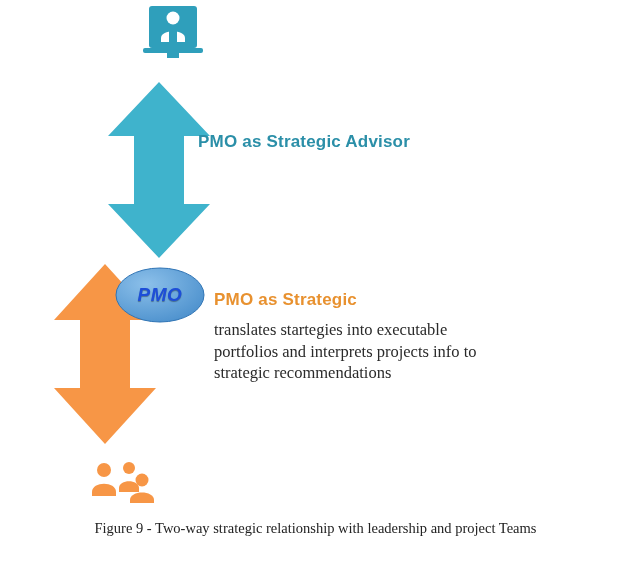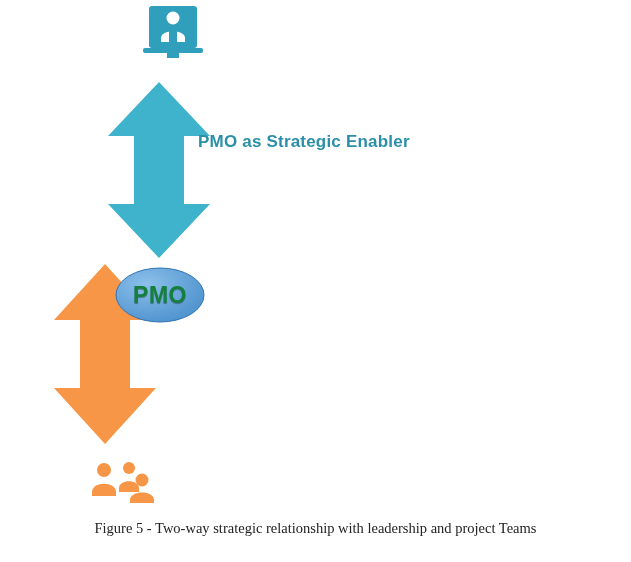--- a/index.html
+++ b/index.html
@@ -66,24 +66,25 @@
     position: absolute;
     left: 114px;
     top: 266px;
     width: 92px;
     height: 58px;
     display: flex;
     align-items: center;
     justify-content: center;
     font-family: "Liberation Sans", sans-serif;
     font-weight: bold;
-    font-size: 23px;
-    color: #15803d;
+    font-size: 19px;
+    color: #1d4ed8;
     letter-spacing: 0.5px;
     text-shadow: 0 1px 1px rgba(0,0,0,0.35);
+    font-style: italic;
   }
 
   
   .block-advisor {
     position: absolute;
     left: 198px;
     top: 132px;
     width: 280px;
   }
   .block-advisor .heading {
@@ -172,32 +173,34 @@
           <stop offset="0%" stop-color="#8cc0ea"></stop>
           <stop offset="100%" stop-color="#4a8fcc"></stop>
         </radialGradient>
       </defs>
       <ellipse cx="46" cy="29" rx="44" ry="27" fill="url(#pmoGrad)" stroke="#2f74b5" stroke-width="1"></ellipse>
     </svg>
   </div>
   <div class="pmo-label">PMO</div>
 
   <div class="block-advisor">
-    <p class="heading">PMO as Strategic Enabler</p>
+    <p class="heading">PMO as Strategic Advisor</p>
   </div>
 
   <div class="block-enabler">
+    <p class="heading">PMO as Strategic</p>
+    <p class="body">translates startegies into executable portfolios and interprets projects info to strategic recommendations</p>
   </div>
 
   <div class="team-icon">
     <svg width="72" height="44" viewBox="0 0 72 44" xmlns="http://www.w3.org/2000/svg">
       <circle cx="20" cy="10" r="7" fill="#f79646"></circle>
       <path d="M8 32 C8 21, 32 21, 32 32 L32 36 L8 36 Z" fill="#f79646"></path>
       <circle cx="45" cy="8" r="6" fill="#f79646"></circle>
       <path d="M35 28 C35 19, 55 19, 55 28 L55 32 L35 32 Z" fill="#f79646"></path>
       <circle cx="58" cy="20" r="6.5" fill="#f79646"></circle>
       <path d="M46 40 C46 30, 70 30, 70 40 L70 43 L46 43 Z" fill="#f79646"></path>
     </svg>
   </div>
 
-  <div class="caption">Figure 5 - Two-way strategic relationship with leadership and project Teams</div>
+  <div class="caption">Figure 9 - Two-way strategic relationship with leadership and project Teams</div>
 
 </div>
 
 </body></html>

